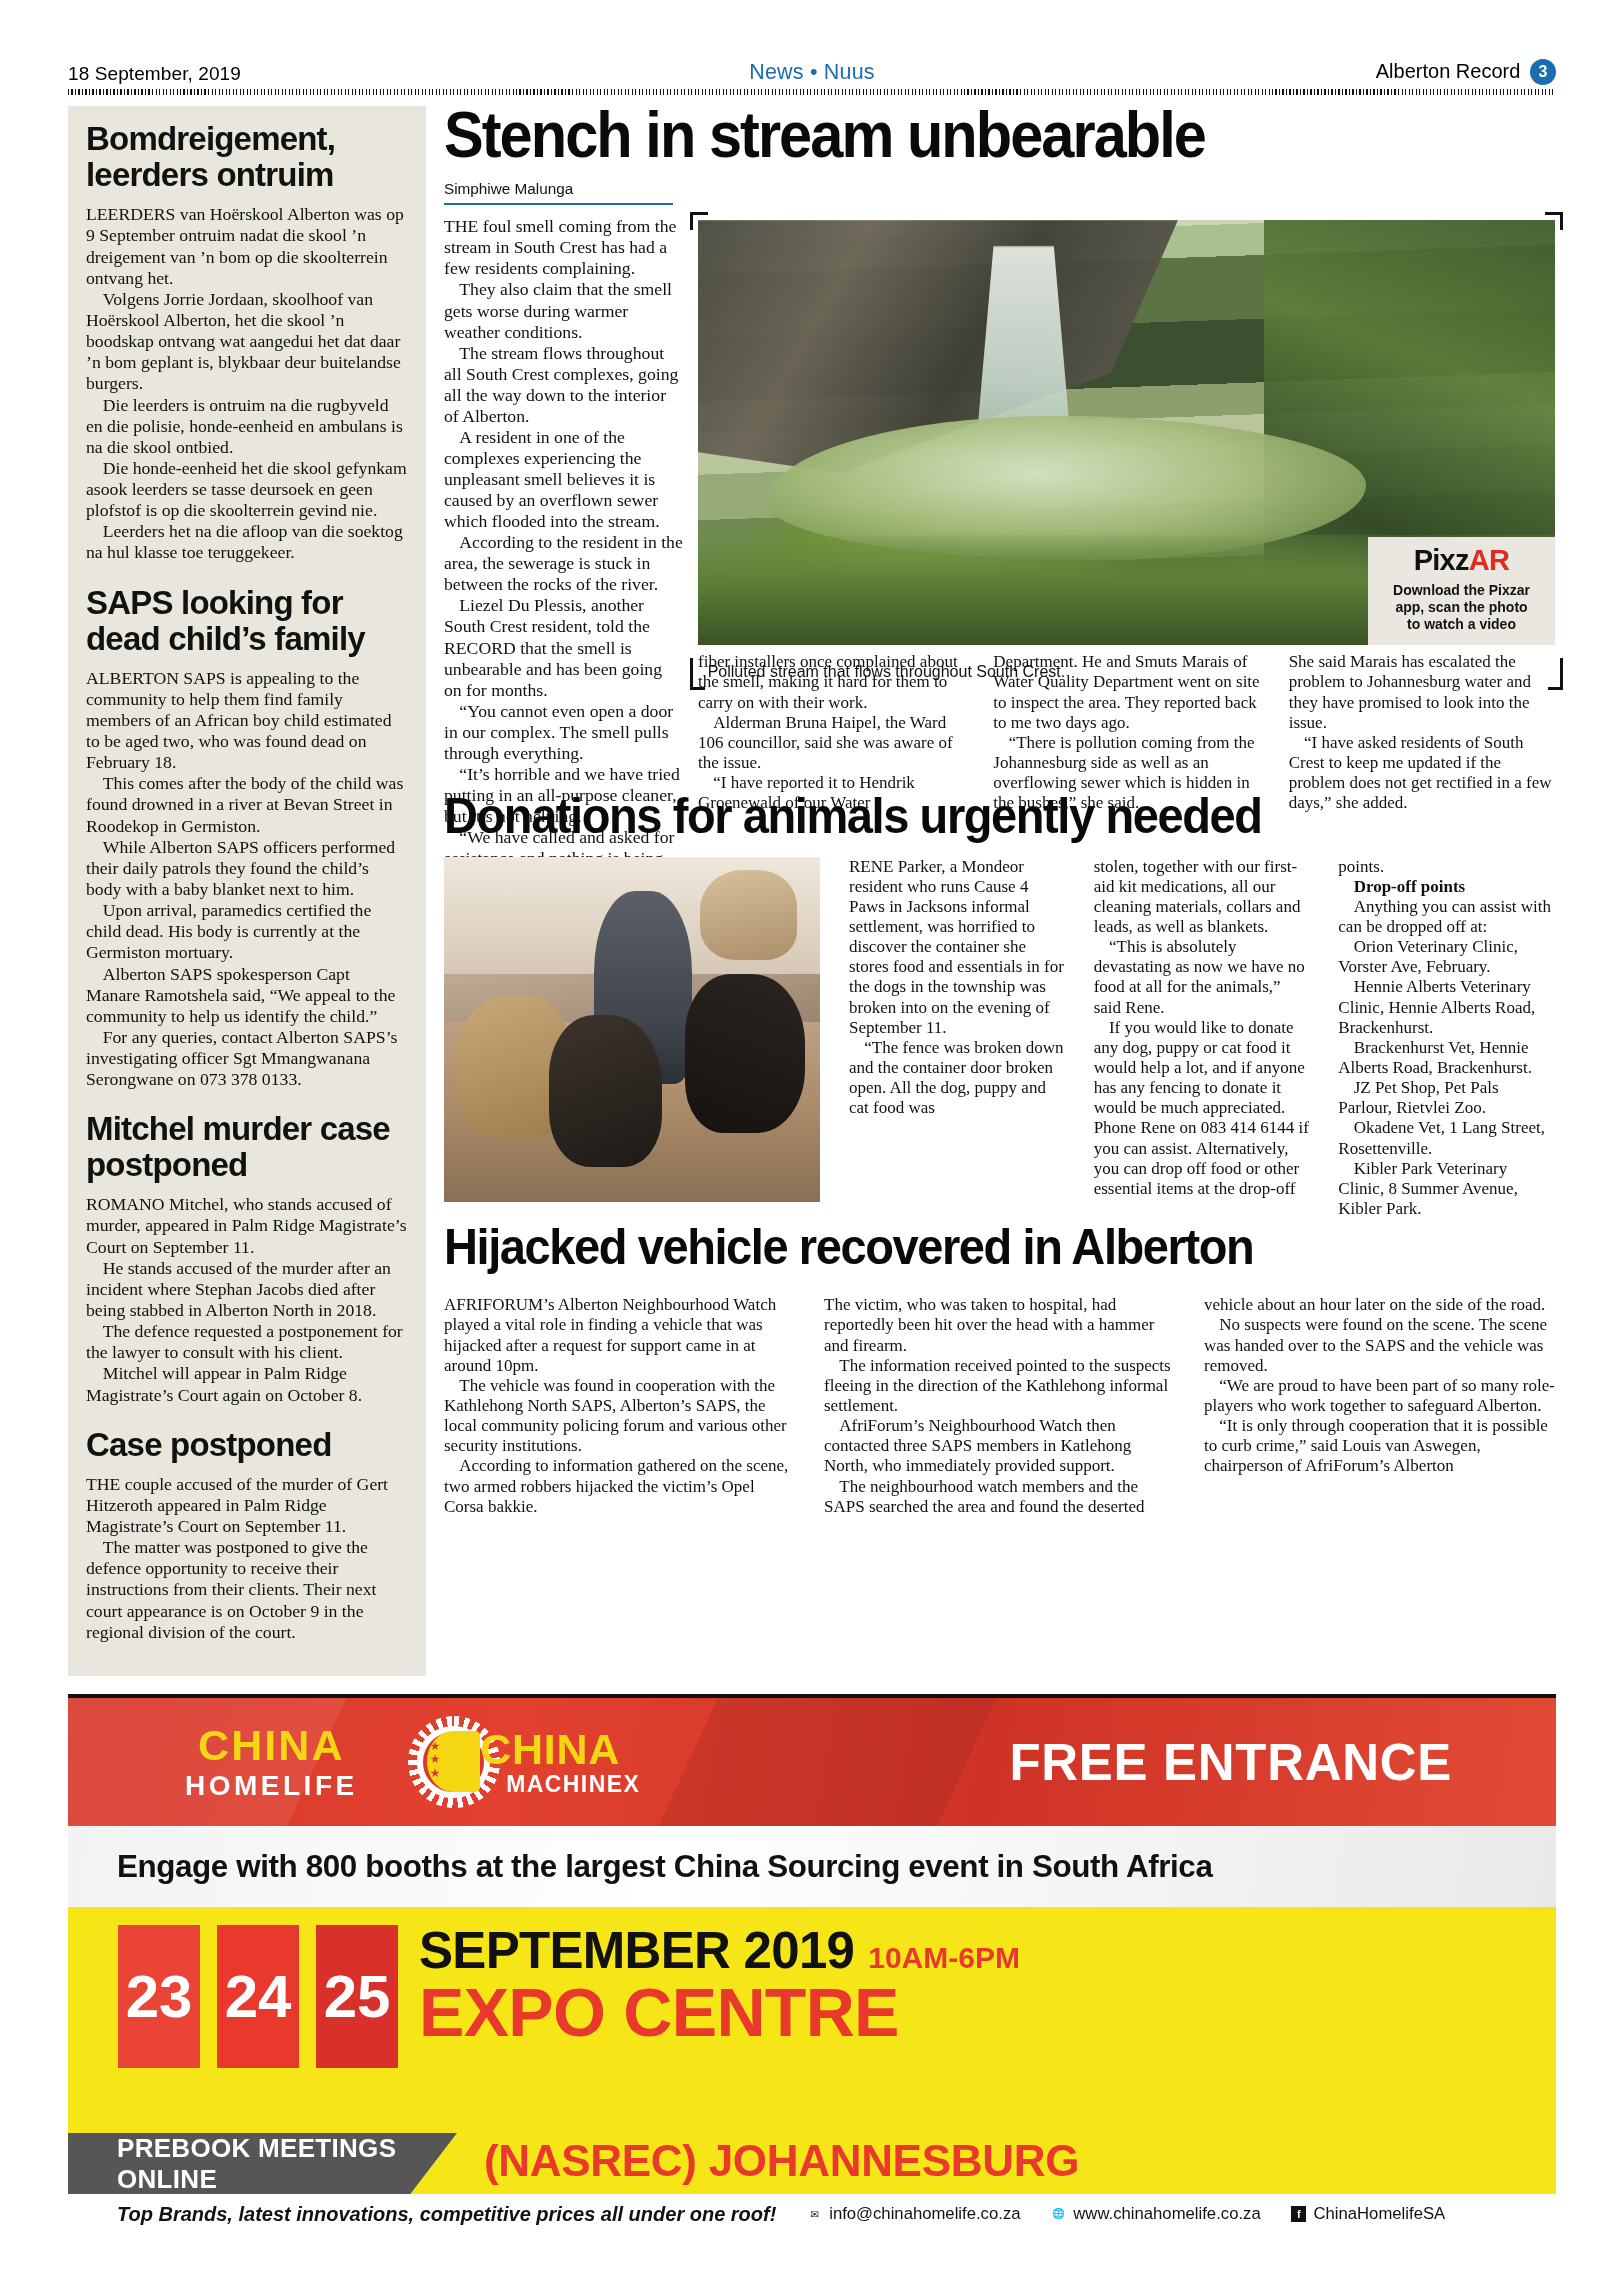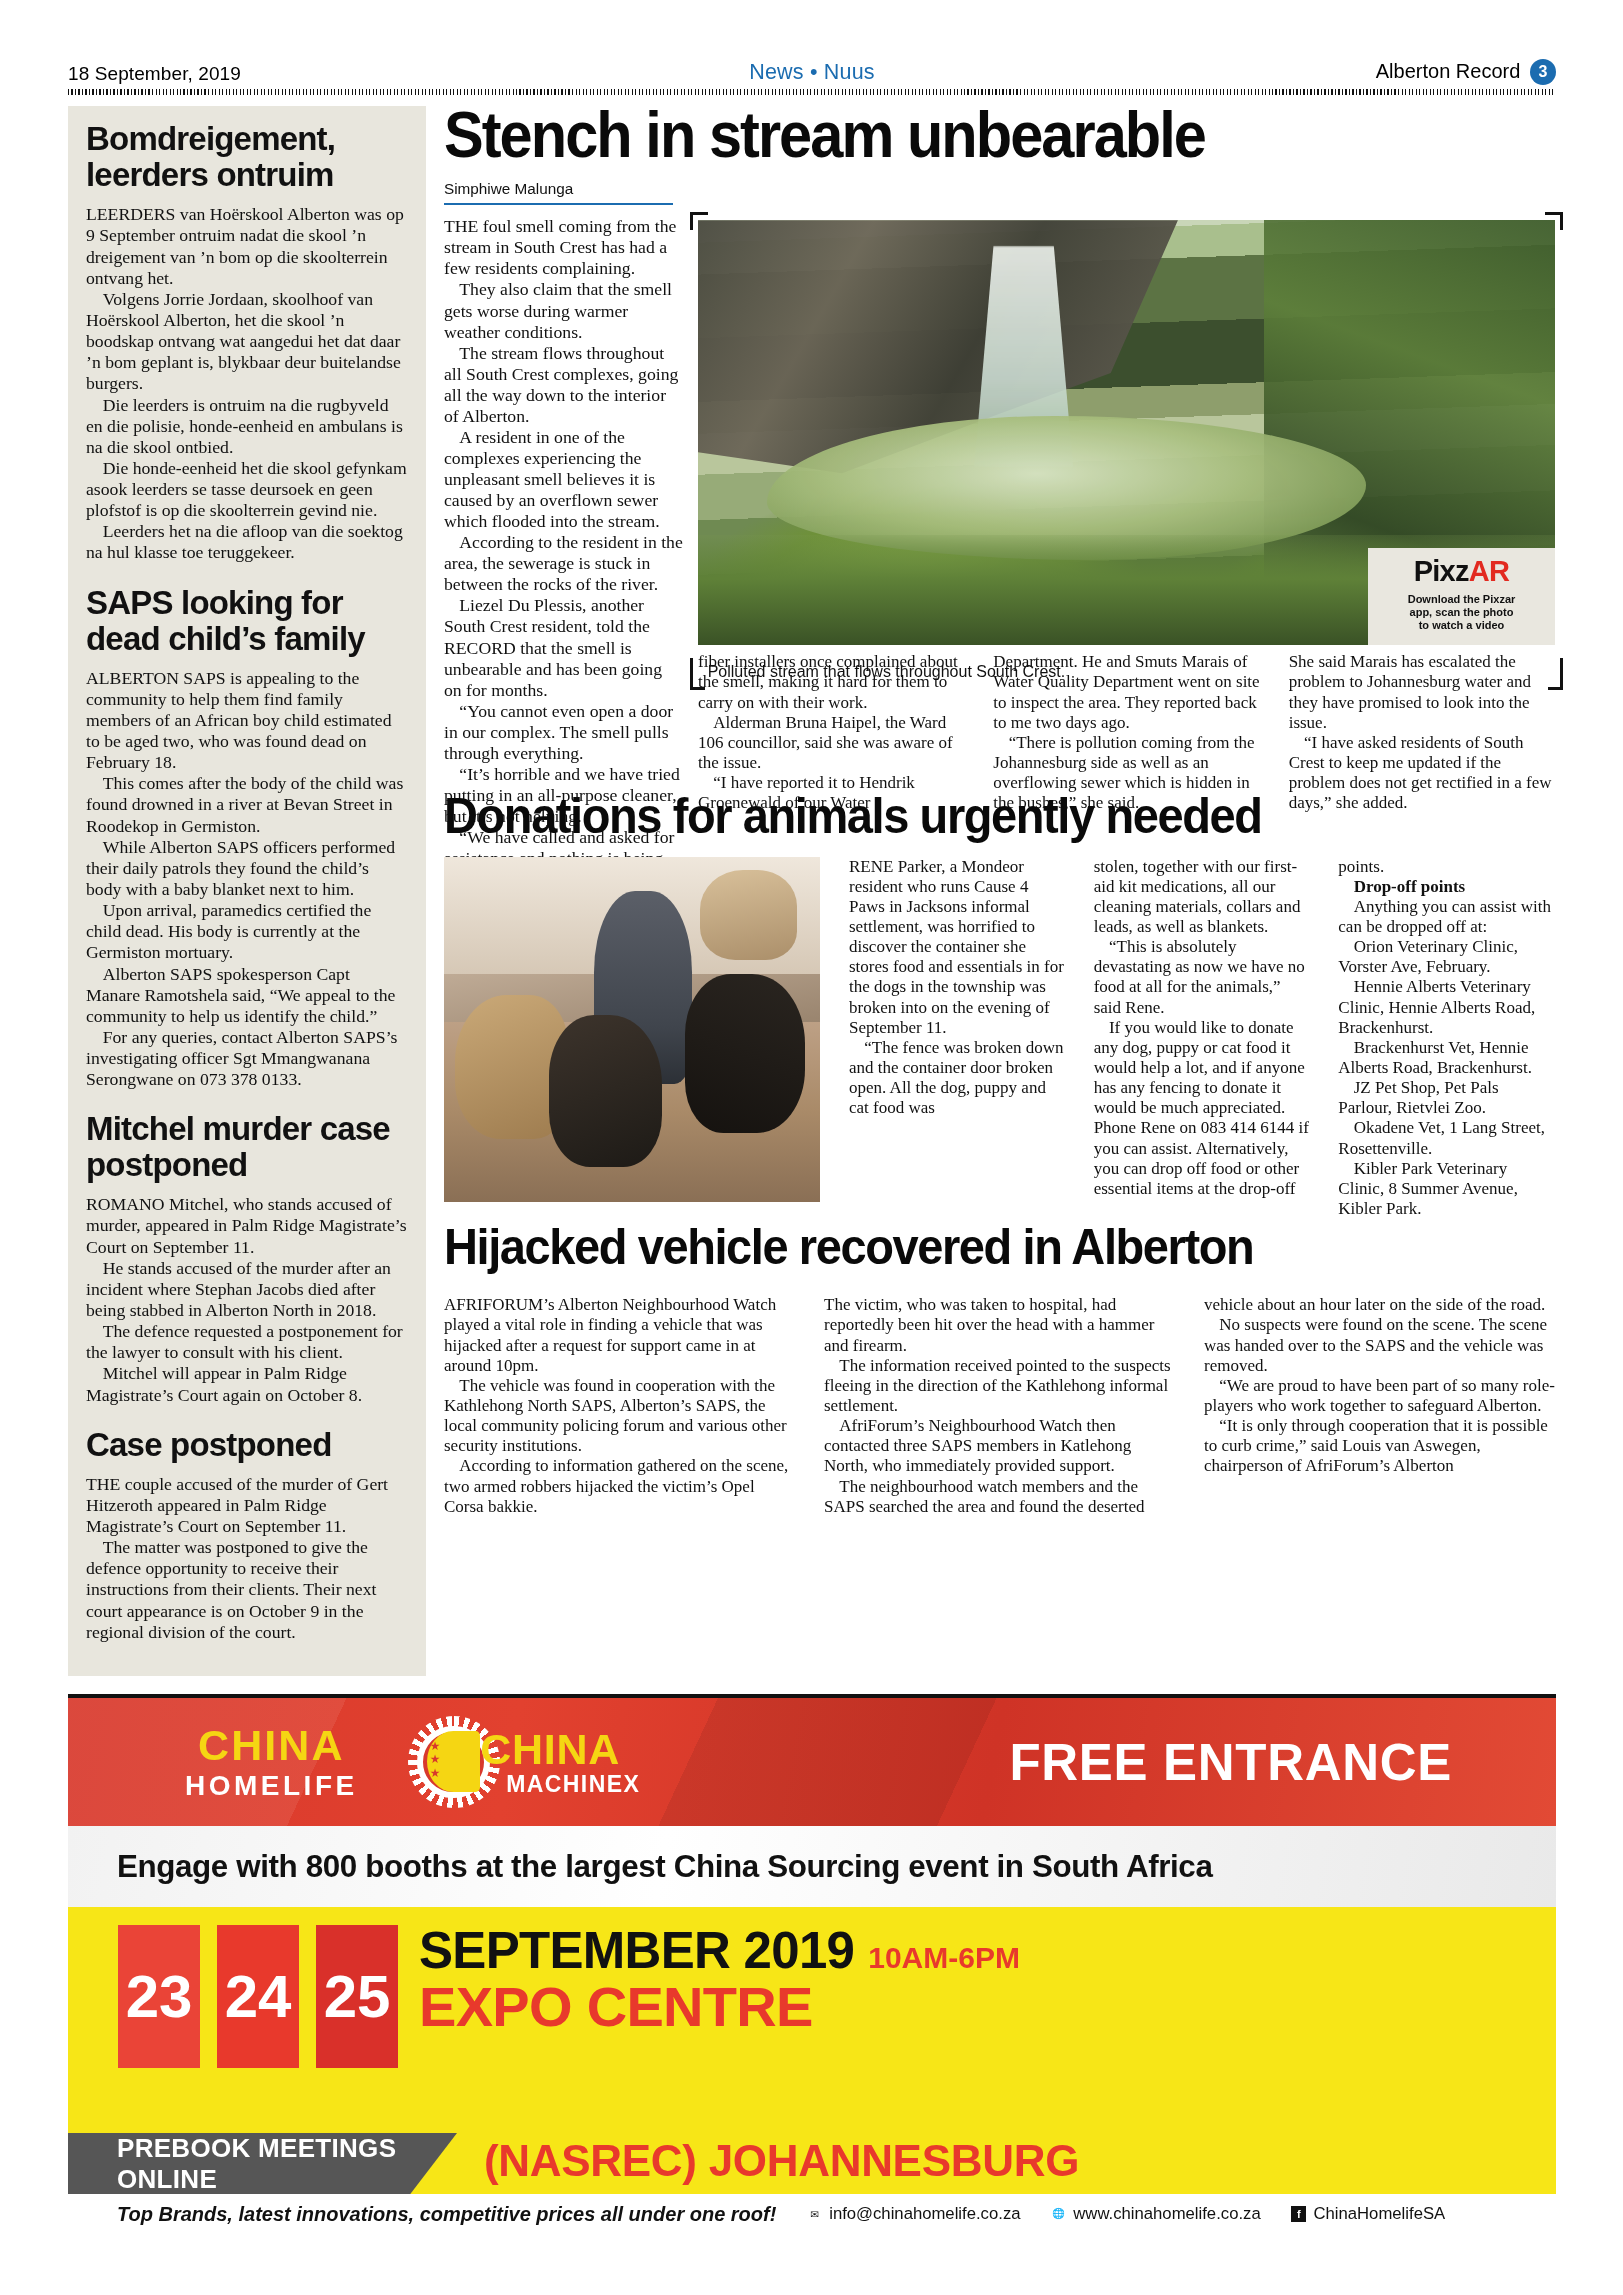--- a/index.html
+++ b/index.html
@@ -163,21 +163,21 @@
   }
   .pixz-logo {
     font-family: "Liberation Sans", sans-serif;
     font-weight: bold; font-size: 29px; letter-spacing: -0.7px;
     line-height: 1; margin-bottom: 6.2px;
   }
   .pixz-logo .pz { color: #111; }
   .pixz-logo .ar { color: #e22a20; }
   .pixz-text {
     font-family: "Liberation Sans", sans-serif;
-    font-weight: bold; font-size: 11px; line-height: 1.22; color: #111;
+    font-weight: bold; font-size: 14px; line-height: 1.22; color: #111;
   }
 
   .caption-block {
     position: relative;
     margin-top: 15.3px;
     padding: 2.8px 0 8.3px 0;
   }
   .caption {
     font-family: "Liberation Sans", sans-serif;
     font-size: 16px; color: #111; padding-left: 9.7px;
@@ -324,21 +324,21 @@
     width: 82px; height: 143px; background: #e8392c; color: #fff;
     display: flex; align-items: center; justify-content: center;
     font-size: 60px; font-weight: bold;
   }
   .date-box:nth-child(1){ background:#ea4437; }
   .date-box:nth-child(3){ background:#d9302a; }
   .ad-right { margin-left: 21px; margin-top: 14px; }
   .sept-row { display: flex; align-items: baseline; gap: 14px; }
   .sept { font-size: 51px; font-weight: bold; color: #111; letter-spacing: -0.7px; }
   .hours { font-size: 30px; font-weight: bold; color: #e8392c; }
-  .expo { font-size: 56px; font-weight: bold; color: #e8392c; letter-spacing: -0.7px; line-height: .94; margin-top: 1.4px; }
+  .expo { font-size: 68px; font-weight: bold; color: #e8392c; letter-spacing: -0.7px; line-height: .94; margin-top: 1.4px; }
 
   .ad-bottom { position: relative; height: 101px; background: #f7e617; }
   .prebook {
     position: absolute; left: 0; top: 0; width: 389px; height: 61px;
     background: #565656; color: #fff;
     display: flex; align-items: center; padding-left: 49px;
     font-size: 26px; font-weight: bold; letter-spacing: 0.3px;
     clip-path: polygon(0 0, 100% 0, 88% 100%, 0 100%);
   }
   .nasrec {

